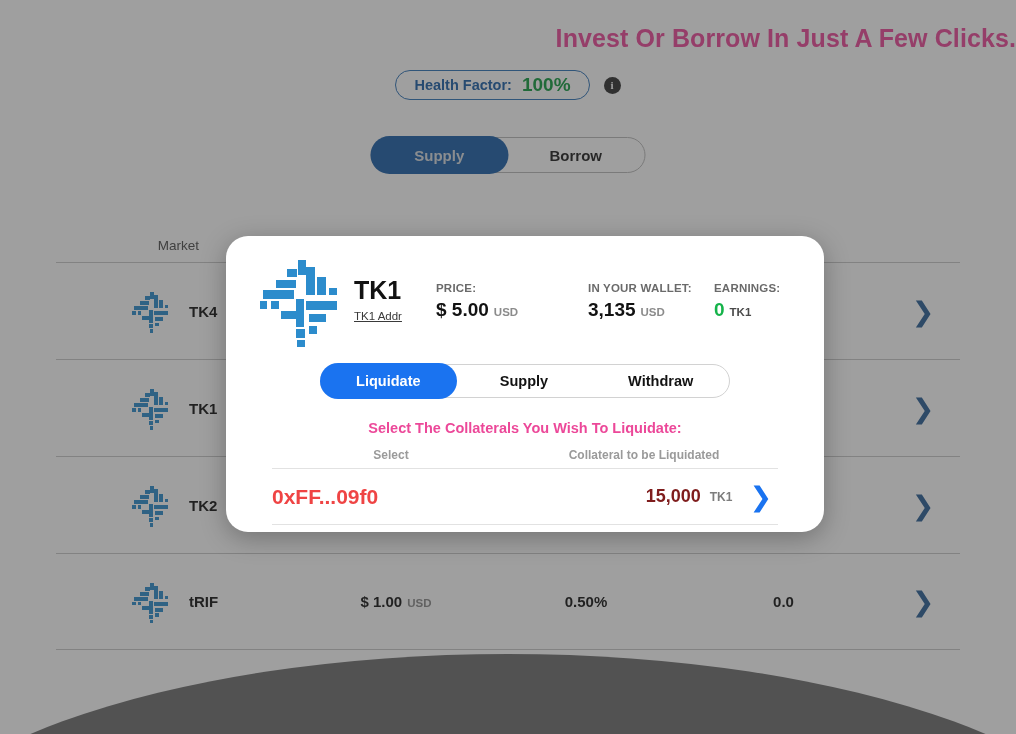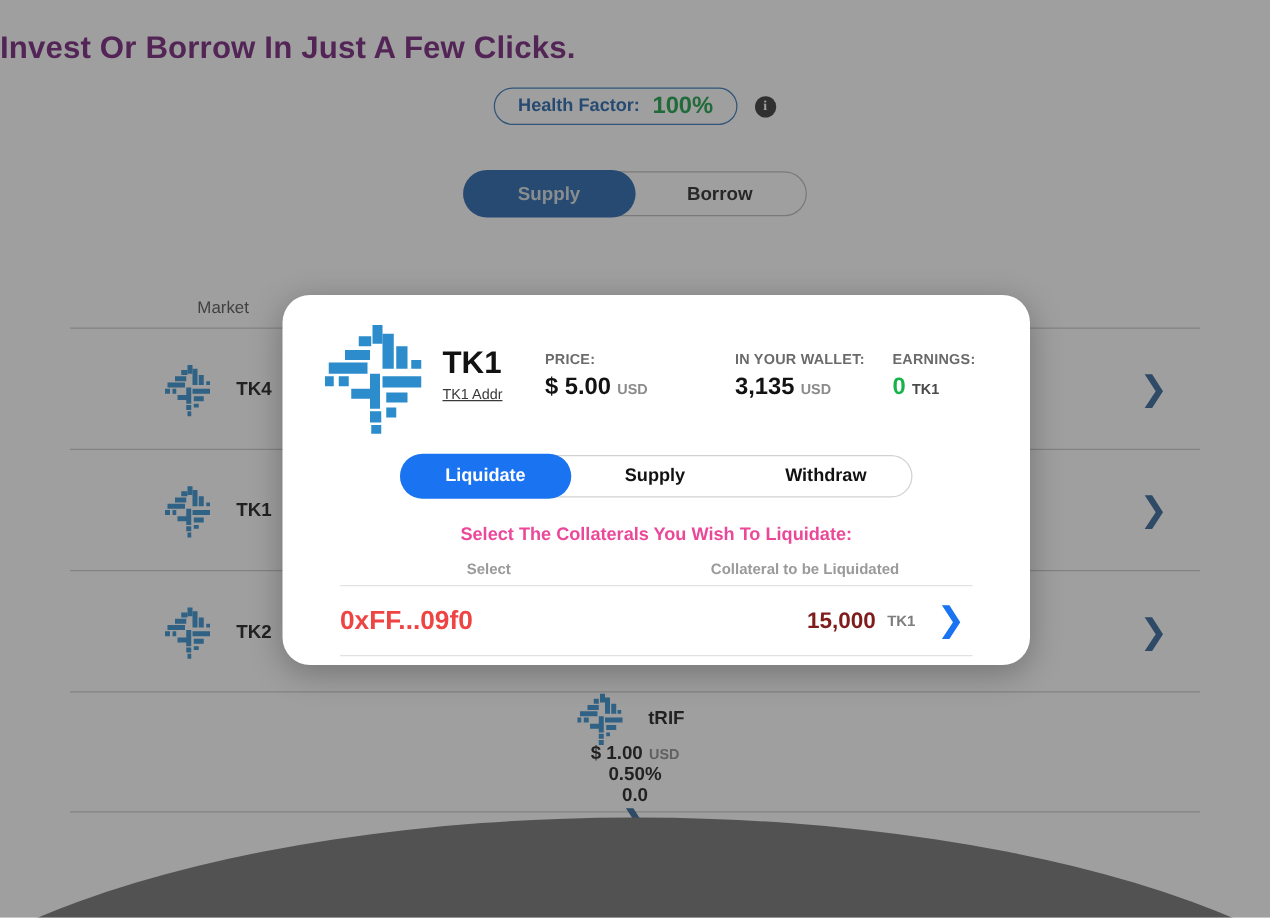--- a/index.html
+++ b/index.html
@@ -18,24 +18,24 @@
     position: absolute;
     inset: 0;
     background: #ffffff;
   }
 
   .page-title {
     position: absolute;
     top: 24px;
     left: 0;
     width: 100%;
-    text-align: left;
+    text-align: right;
     font-size: 25px;
     font-weight: bold;
-    color: #701a75;
+    color: #ec4899;
     letter-spacing: .1px;
   }
 
   .hf-row {
     position: absolute;
     top: 70px;
     left: 0;
     width: 100%;
     display: flex;
     justify-content: center;
@@ -126,21 +126,21 @@
 
   .trow {
     display: flex;
     align-items: center;
     height: 97px;
     border-top: 1px solid #c9c9c9;
     font-size: 15px;
     color: #121212;
     font-weight: bold;
   }
-  .trow:last-child { border-bottom: 1px solid #c9c9c9; flex-direction: column; }
+  .trow:last-child { border-bottom: 1px solid #c9c9c9; }
 
   .market-cell {
     width: 245px;
     display: flex;
     align-items: center;
     gap: 18px;
     padding-left: 75px;
   }
 
   .usd-sub { font-size: 11.5px; color: #8b8b8b; font-weight: bold; margin-left: 5px; }

